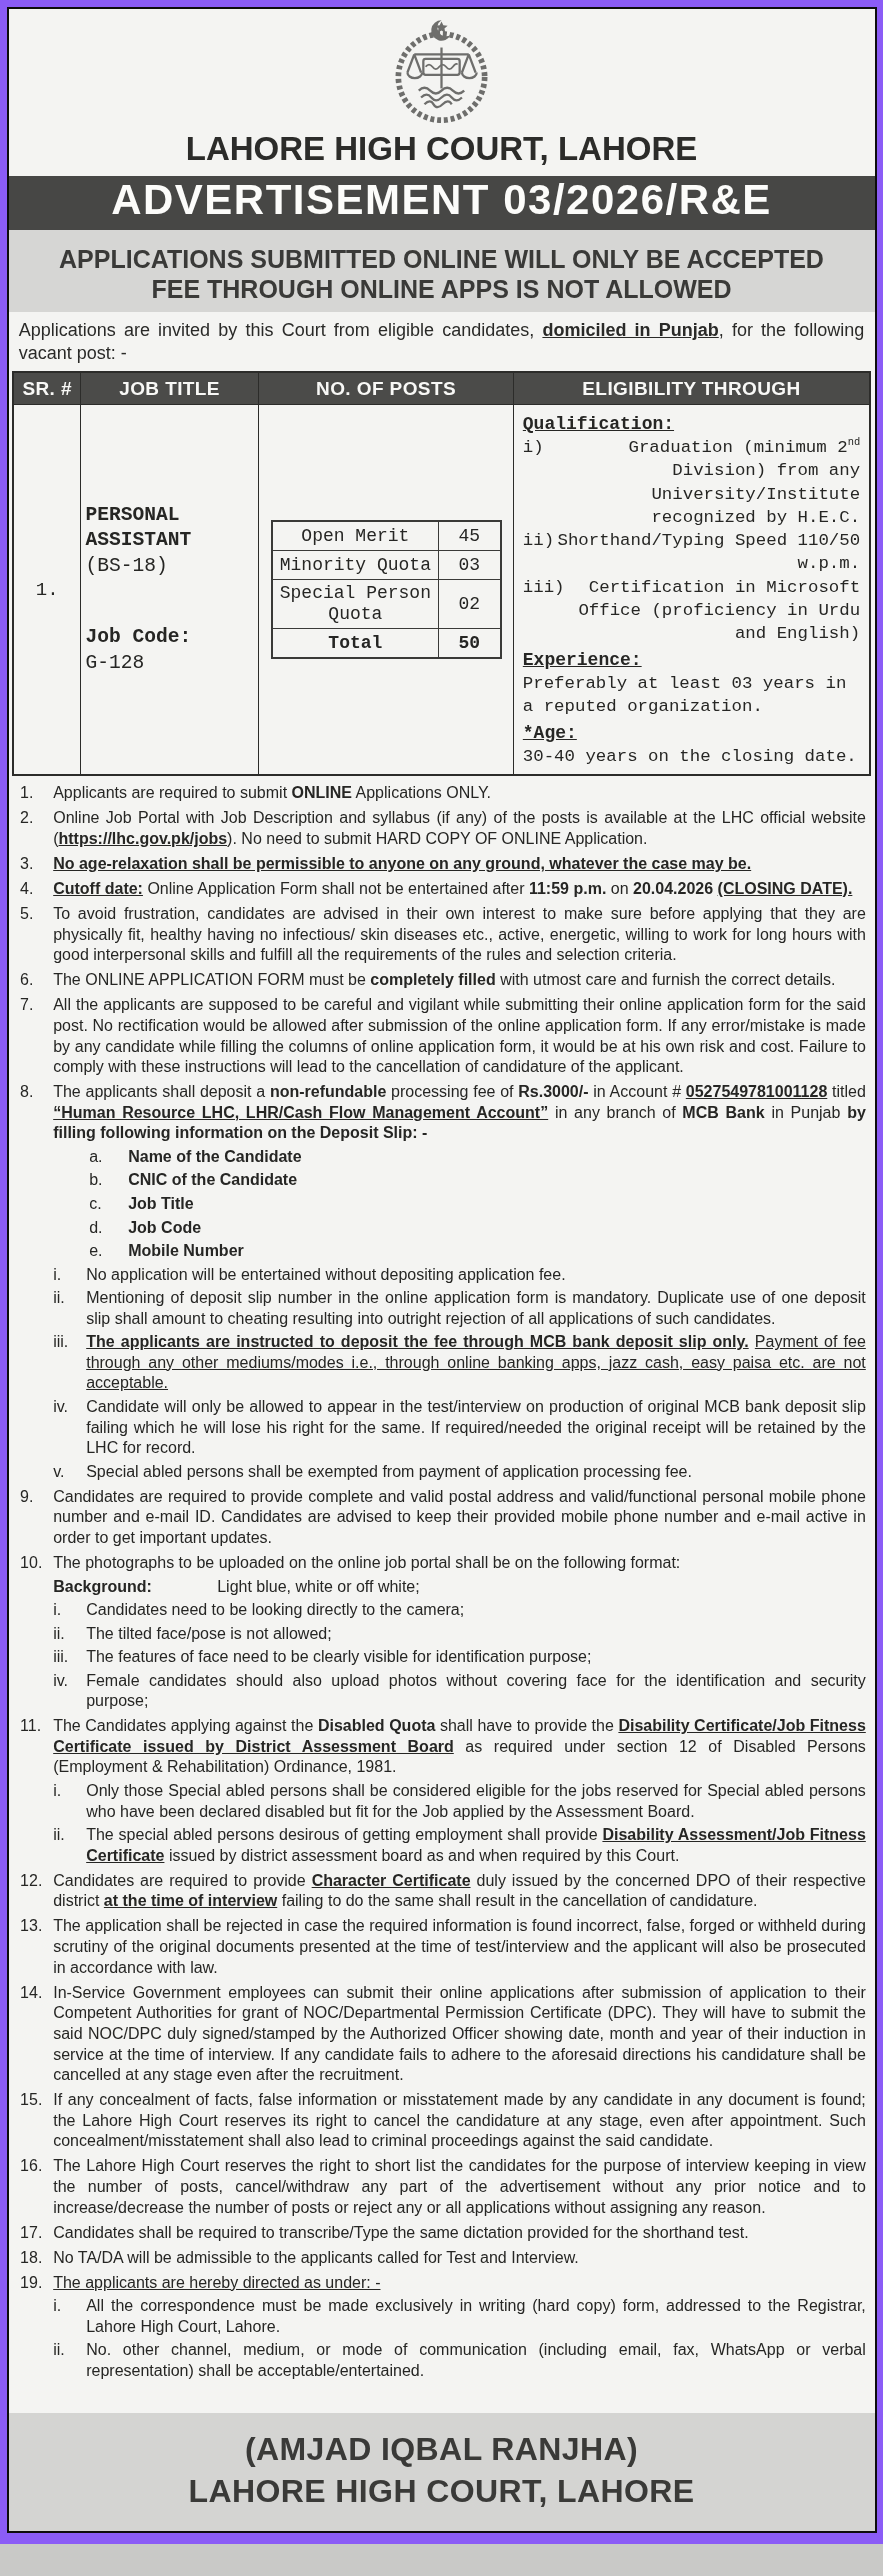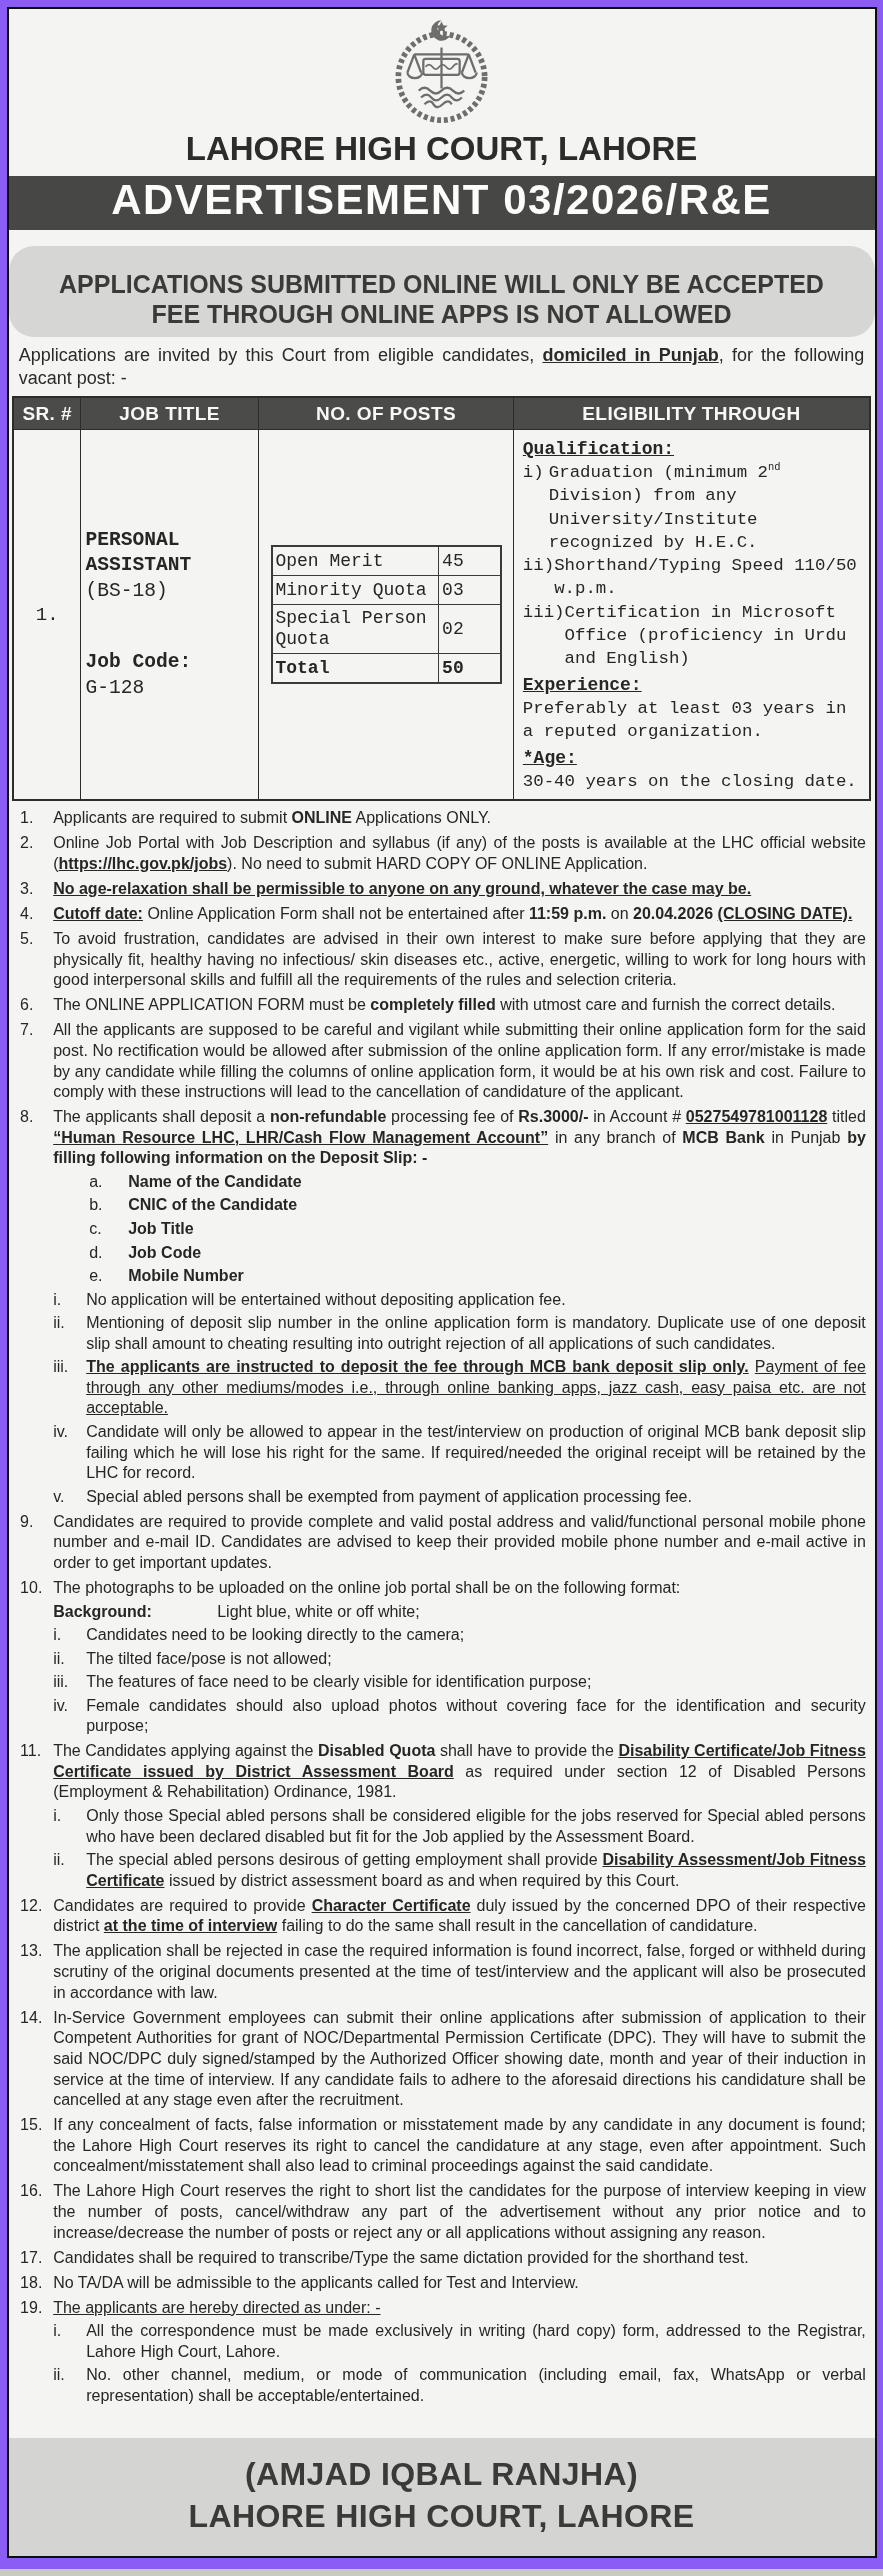--- a/index.html
+++ b/index.html
@@ -6,42 +6,42 @@
   .page{width:883px;box-sizing:border-box;background:#8b5cf6;padding:7.3px 6.5px 10.2px;margin:0 auto;
         font-family:"Liberation Sans", sans-serif;color:#262624;}
   .frame{border:2.9px solid #0d0d0d;background:#f4f4f2;overflow:hidden;}
 
   
   .logo-row{text-align:center;padding-top:8.7px;}
   .court-title{text-align:center;font-weight:bold;font-size:33px;color:#2c2c2a;margin:1.5px 0 7.3px;letter-spacing:0px;}
   .banner{background:#47474 5;background:#474745;color:#fcfcfa;text-align:center;font-weight:bold;
           font-size:42px;letter-spacing:1.5px;padding:0.7px 0 5.1px;}
   .notice{background:#d6d6d4;color:#3a3a38;text-align:center;font-weight:bold;font-size:25px;
-          line-height:1.2;padding:23px 0 8px;margin-top:16px;border-radius:25px;}
+          line-height:1.2;padding:14px 0 8px;margin-top:0;}
   .intro{font-size:18px;line-height:1.3;padding:7.3px 10.2px 5.8px;text-align:justify;color:#2a2a28;}
 
   
   table.jobs{width:calc(100% - 7.3px);margin:0 auto 4.4px;border-collapse:collapse;border:2.2px solid #2c2c2a;}
   table.jobs th{background:#4b4b49;color:#f8f8f6;font-size:19px;padding:4.4px 2.9px;border:1.5px solid #2c2c2a;letter-spacing:0.4px;}
   table.jobs td{border:1.5px solid #2c2c2a;font-family:Liberation Mono, monospace;}
   td.sr{text-align:center;font-size:19px;vertical-align:middle;width:64px;}
   td.job{text-align:left;vertical-align:middle;font-size:19.6px;width:168px;padding:4.4px;}
   .jl{line-height:1.3;}
   .jl.b{font-weight:bold;}
   .jl.gap{margin-top:46px;}
   td.posts{vertical-align:middle;padding:7.3px 11.6px;width:231px;}
   table.ptable{width:100%;border-collapse:collapse;border:2.2px solid #3a3a38;font-size:18px;}
-  table.ptable td{border:1.5px solid #3a3a38;padding:3.6px 2.9px;line-height:1.15;margin-top:43px;}
+  table.ptable td{border:1.5px solid #3a3a38;text-align:center;padding:3.6px 2.9px;line-height:1.15;margin-top:43px;}
   table.ptable td.num{width:27%;}
   table.ptable tr.total td{font-weight:bold;}
   td.elig{padding:4.4px 8.7px 5.8px;font-size:17.4px;line-height:1.34;vertical-align:top;}
   .elig-h{font-weight:bold;text-decoration:underline;margin-top:2.2px;font-size:18px;}
   .elig-item{display:flex;}
   .elig-item .m{min-width:26px;}
-  .elig-item .t{flex:1;}
+  .elig-item .t{flex:1;text-align:right;}
 
   
   .instructions{padding:2.9px 8.7px 7.3px;}
   .ins-head{font-size:17.4px;margin:1.5px 0 5.8px;color:#222220;}
   .ins-item{display:flex;margin-bottom:4.4px;font-size:16px;line-height:1.29;}
   .ins-item > .num{min-width:36px;padding-left:2.9px;box-sizing:border-box;}
   .ins-item .body{flex:1;}
   .ins-item .main{text-align:justify;}
   .sub{display:flex;margin-top:2.9px;}
   .sub .m{min-width:33px;}

